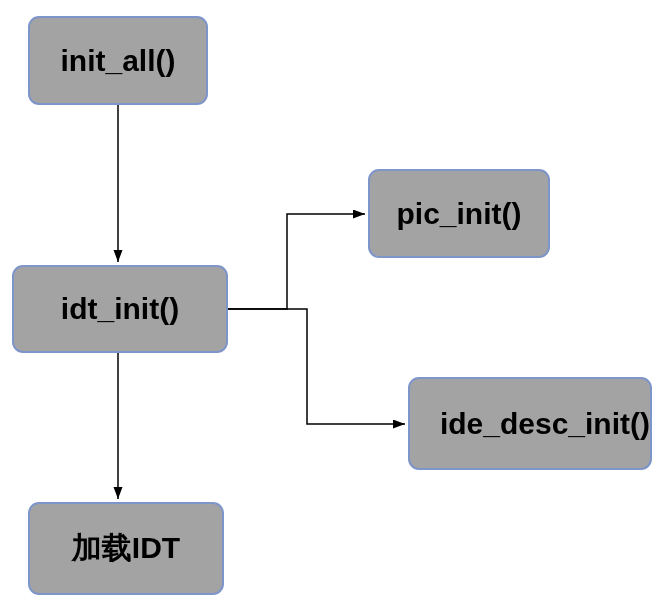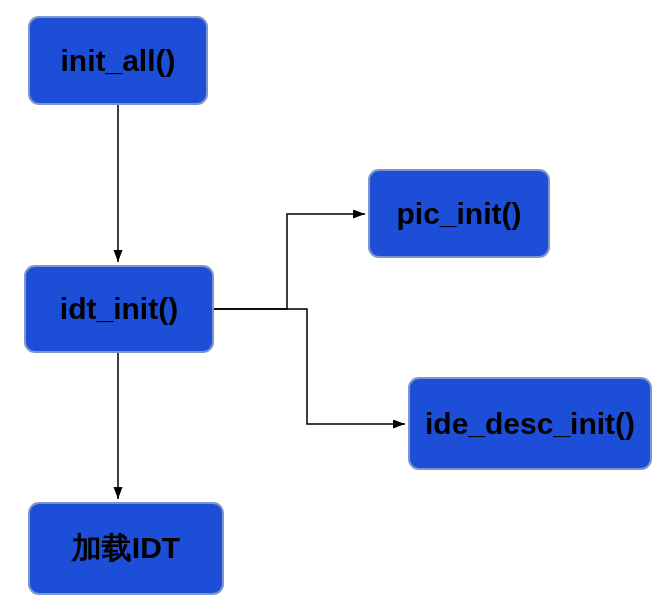--- a/index.html
+++ b/index.html
@@ -21,35 +21,35 @@
     top: 0;
   }
   .edge {
     fill: none;
     stroke: #000000;
     stroke-width: 1.5;
   }
   .node {
     position: absolute;
     box-sizing: border-box;
-    background: #1d4ed8;
+    background: #a3a3a3;
     border: 2px solid #7e95c9;
     border-radius: 11px;
     display: flex;
     align-items: center;
     justify-content: center;
     color: #000000;
     font-size: 30px;
     font-weight: 700;
     white-space: nowrap;
   }
   .n-init-all      { left: 28px;  top: 16px;  width: 180px; height: 89px; }
-  .n-idt-init      { left: 24px;  top: 265px; width: 190px; height: 88px; }
+  .n-idt-init      { left: 12px;  top: 265px; width: 216px; height: 88px; }
   .n-pic-init      { left: 368px; top: 169px; width: 182px; height: 89px; }
-  .n-ide-desc-init { left: 408px; top: 377px; width: 244px; height: 93px; }
+  .n-ide-desc-init { left: 408px; top: 377px; width: 244px; height: 93px; justify-content: flex-end; }
   .n-load-idt      { left: 28px;  top: 502px; width: 196px; height: 93px; }
 </style>
 </head>
 <body>
 
 <div class="canvas">
 
   <svg class="connectors" width="669" height="611" viewBox="0 0 669 611">
     <defs>
       <marker id="arrow" markerUnits="userSpaceOnUse" markerWidth="13" markerHeight="10" refX="12" refY="4.5" orient="auto">

